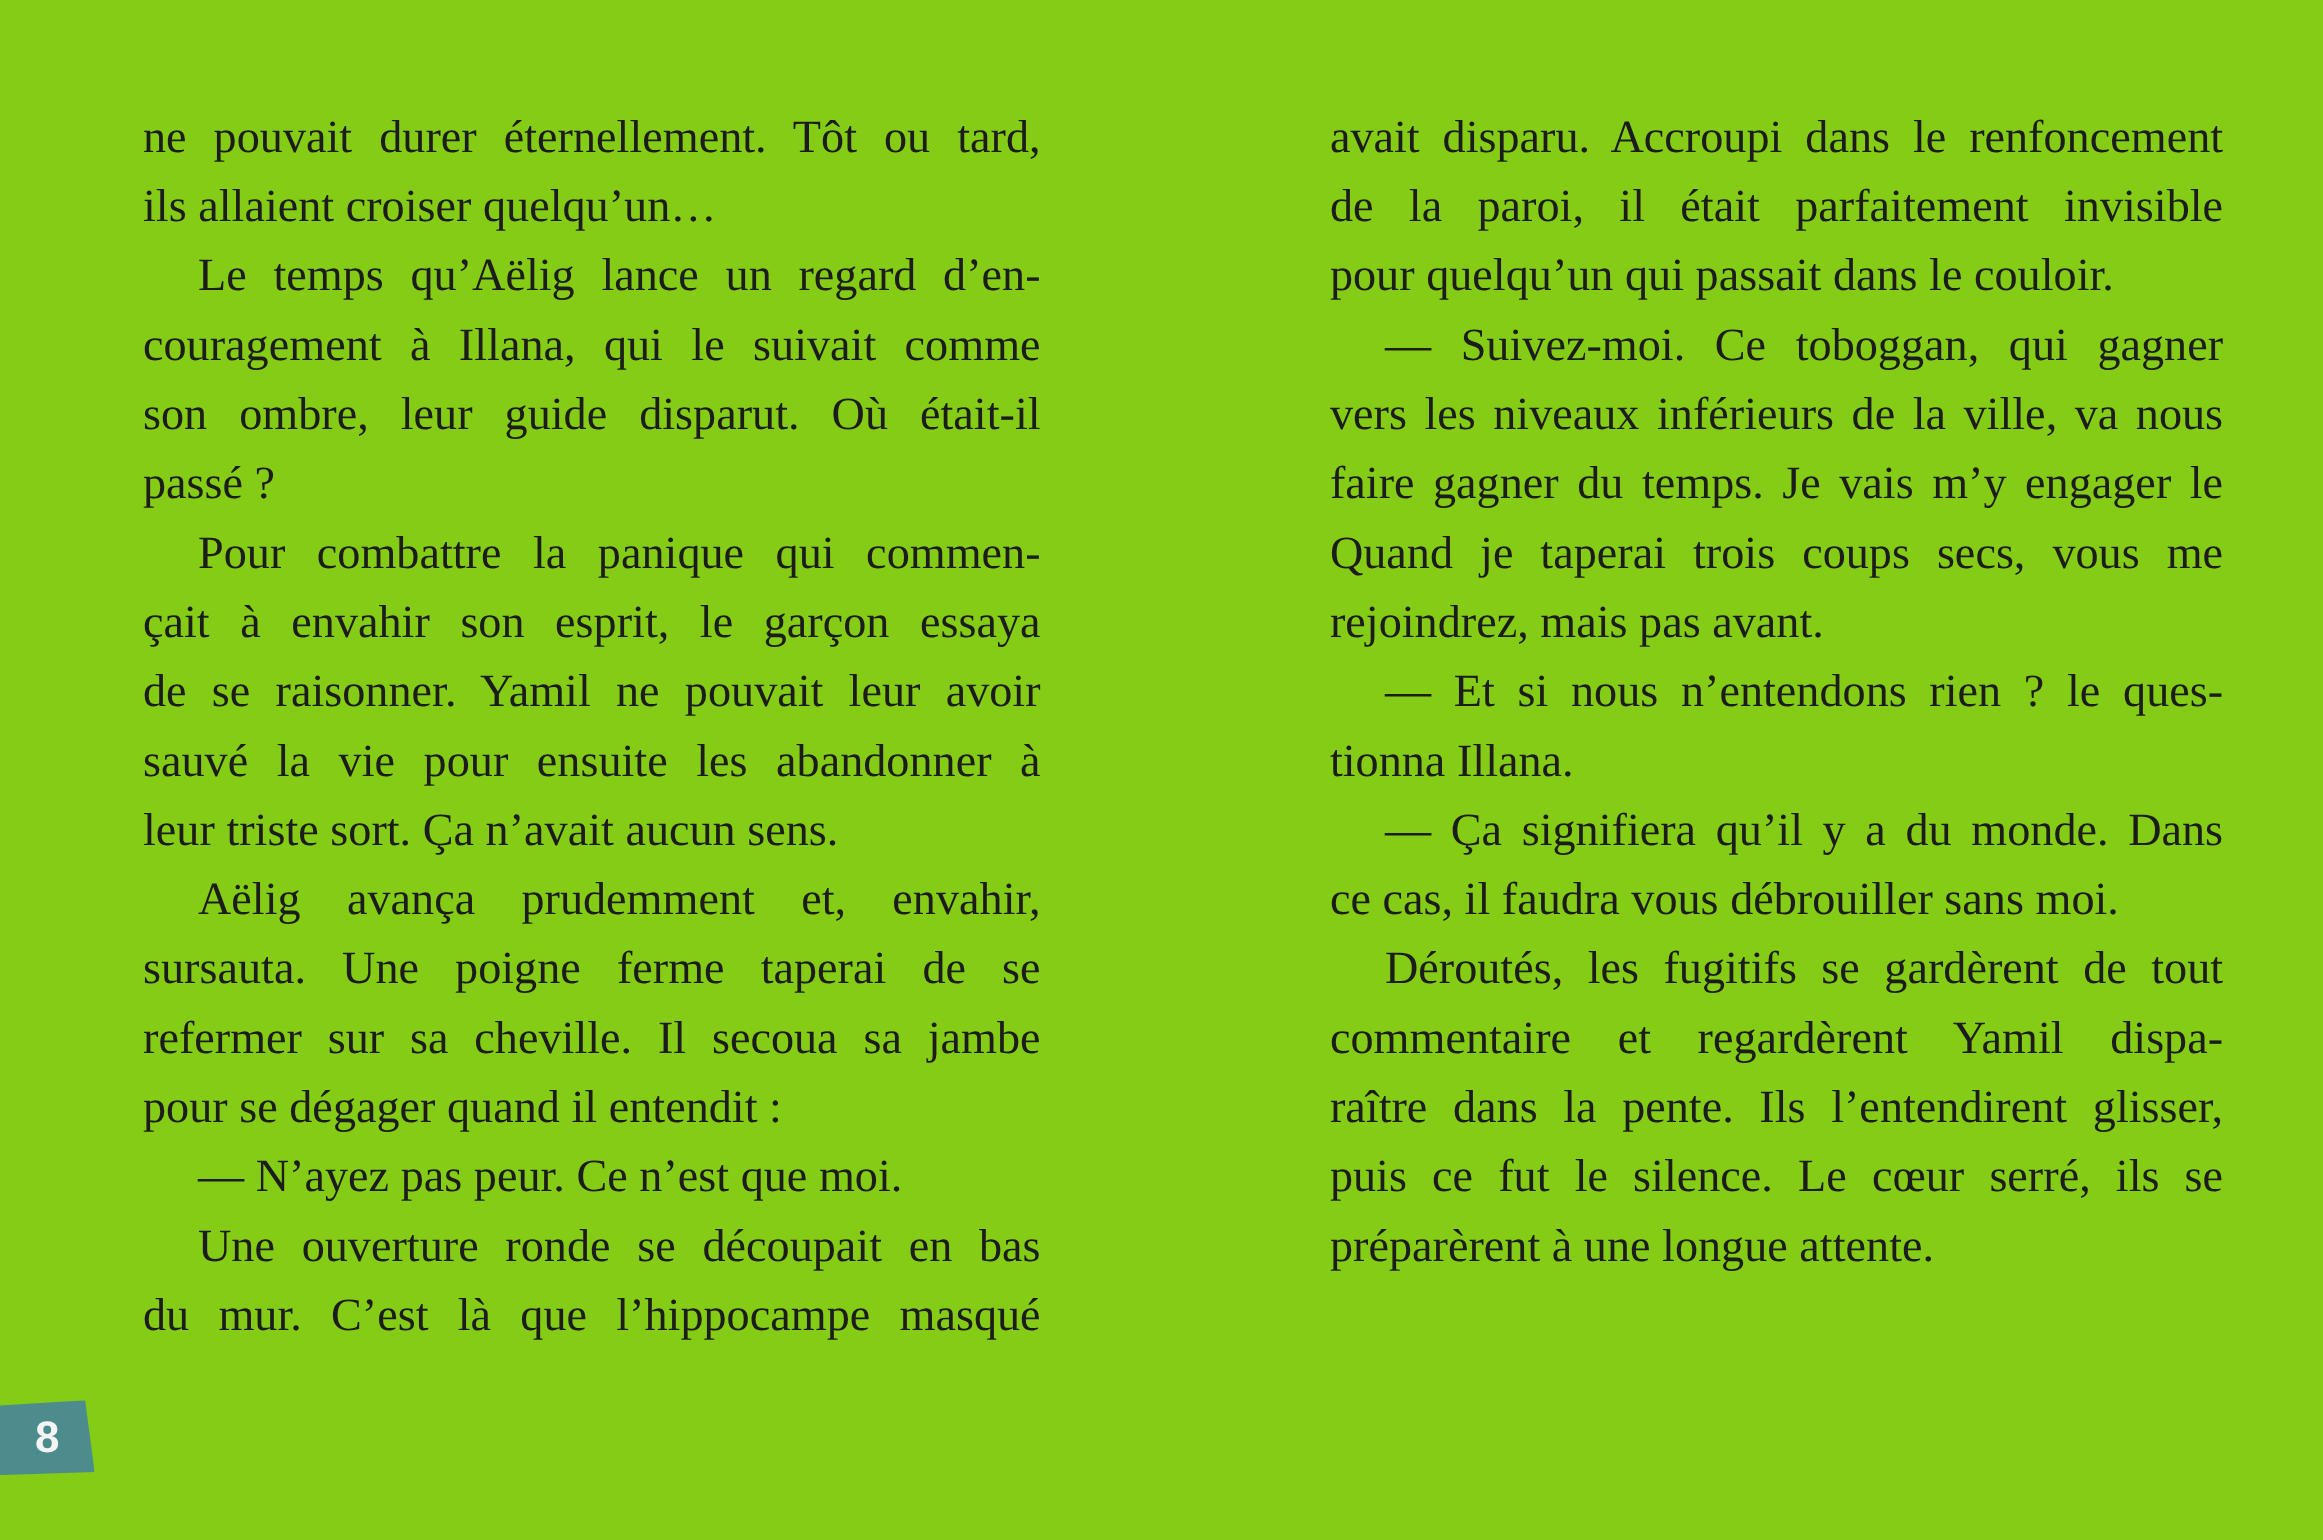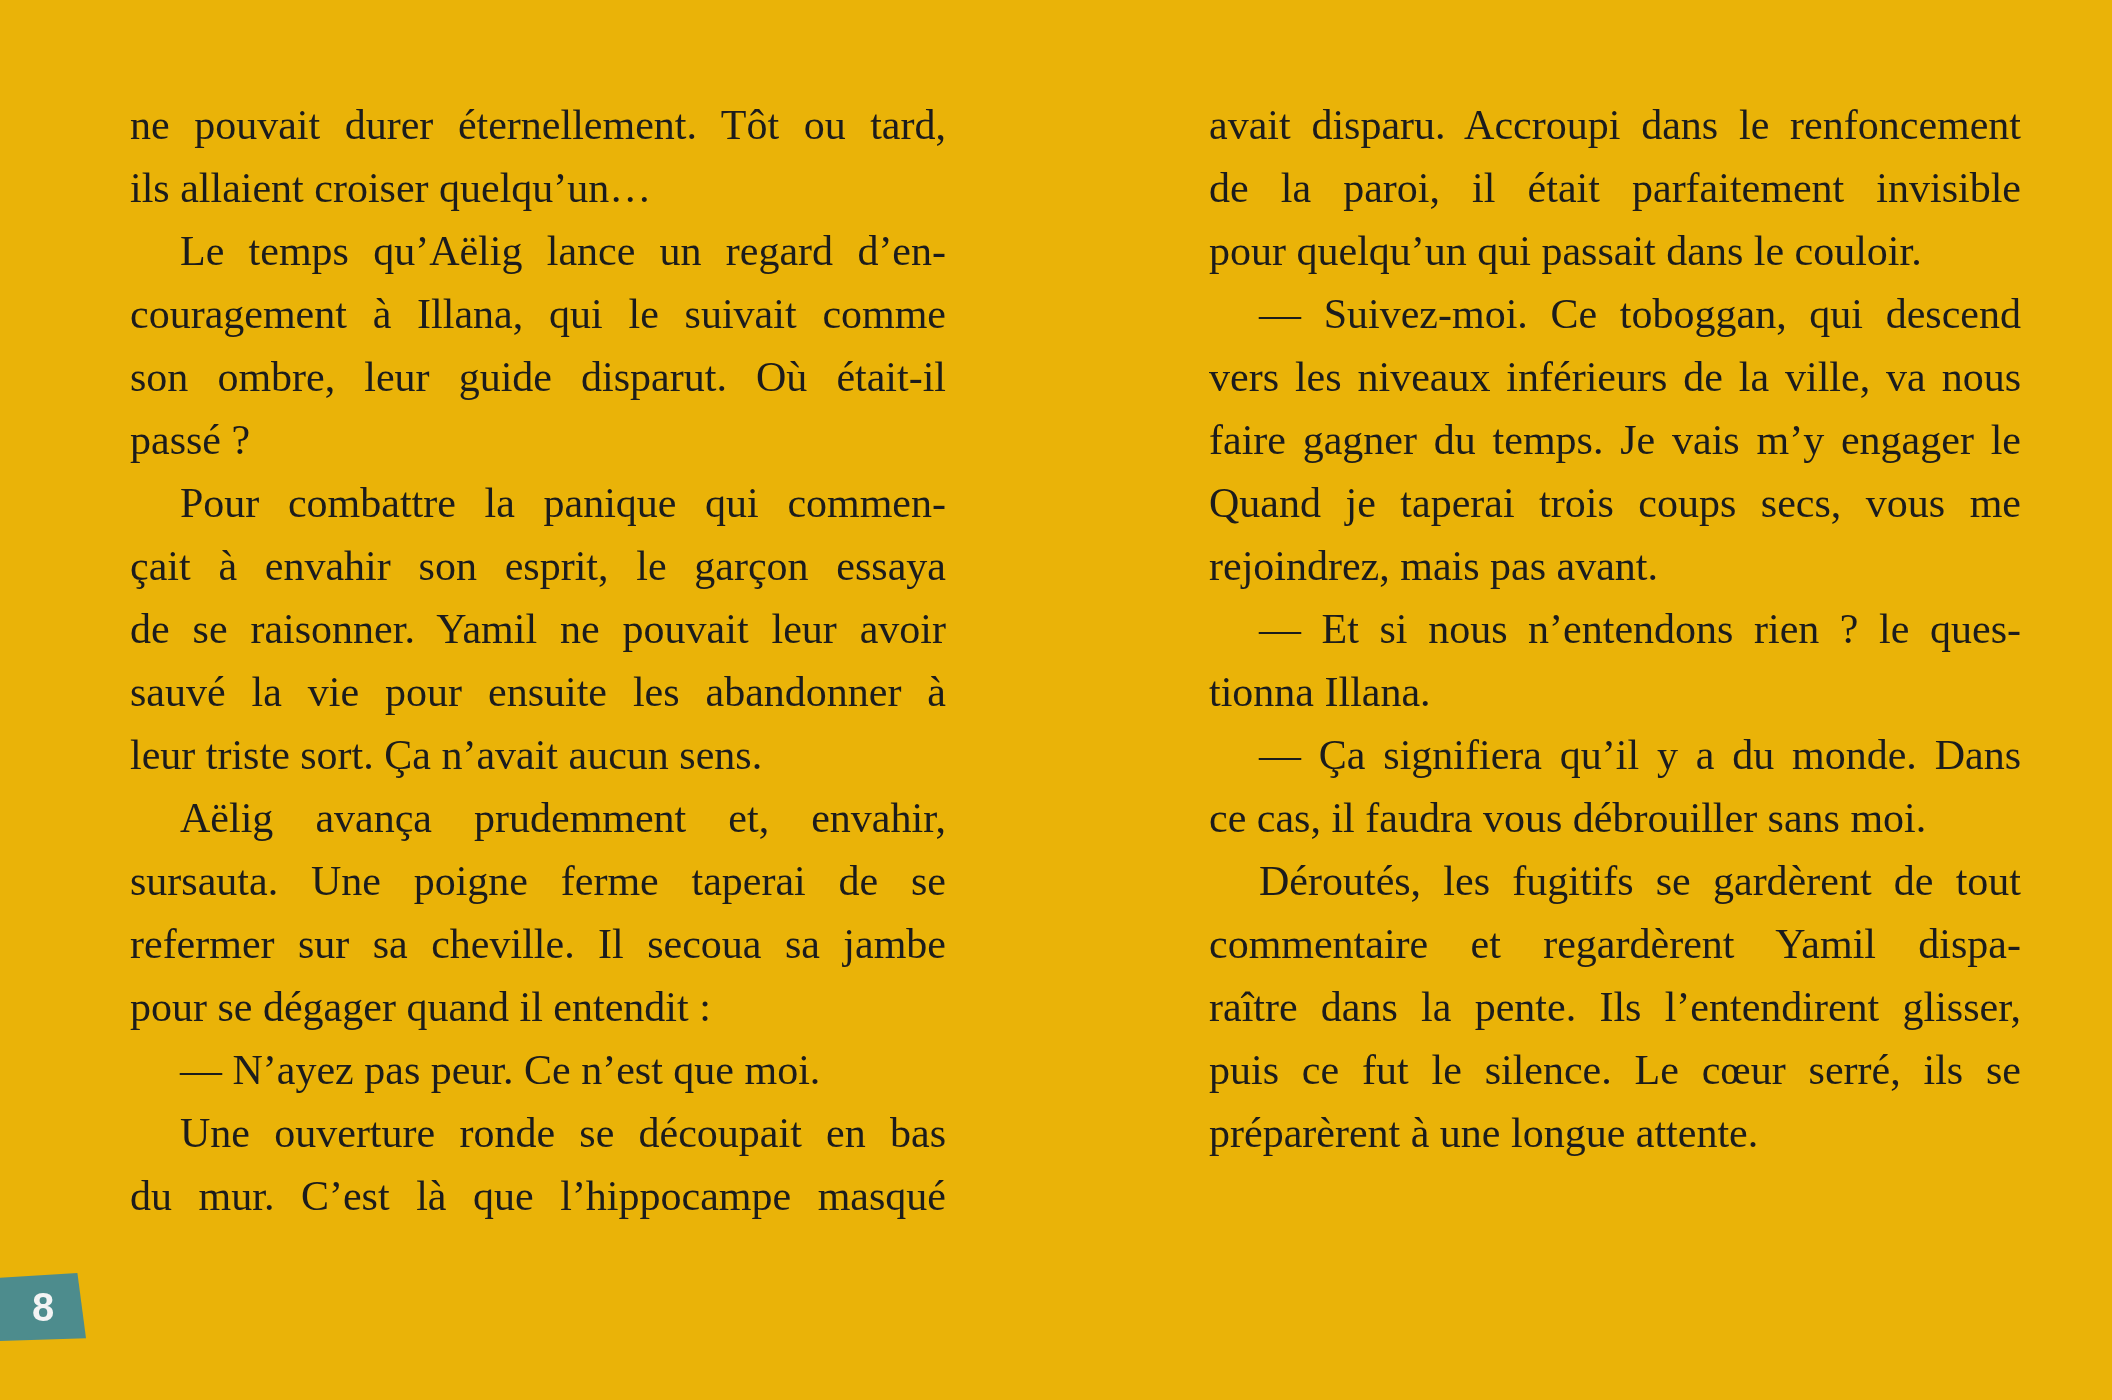--- a/index.html
+++ b/index.html
@@ -10,21 +10,21 @@
   body {
     width: 2112px;
     height: 1400px;
     position: relative;
     overflow: hidden;
     font-family: "Liberation Serif", serif;
   }
   .spread {
     position: absolute;
     inset: 0;
-    background: #eab308;
+    background: #84cc16;
   }
   .page {
     position: absolute;
     top: 0;
     bottom: 0;
   }
   .page.left  { left: 0;      width: 1056px; }
   .page.right { left: 1056px; width: 1056px; }
 
   .text-col {
@@ -94,21 +94,21 @@
     <div class="badge b-left" style="background: rgb(77, 140, 141); color: rgb(244, 244, 244);">
       <span>8</span>
     </div>
   </section>
 
   <section class="page right">
     <div class="text-col" style="color: rgb(28, 28, 28);">
         <div class="line">avait disparu. Accroupi dans le renfoncement</div>
         <div class="line">de la paroi, il était parfaitement invisible</div>
         <div class="line end">pour quelqu’un qui passait dans le couloir.</div>
-        <div class="line indent">— Suivez-moi. Ce toboggan, qui descend</div>
+        <div class="line indent">— Suivez-moi. Ce toboggan, qui gagner</div>
         <div class="line">vers les niveaux inférieurs de la ville, va nous</div>
         <div class="line">faire gagner du temps. Je vais m’y engager le</div>
         <div class="line">Quand je taperai trois coups secs, vous me</div>
         <div class="line end">rejoindrez, mais pas avant.</div>
         <div class="line indent">— Et si nous n’entendons rien ? le ques-</div>
         <div class="line end">tionna Illana.</div>
         <div class="line indent">— Ça signifiera qu’il y a du monde. Dans</div>
         <div class="line end">ce cas, il faudra vous débrouiller sans moi.</div>
         <div class="line indent">Déroutés, les fugitifs se gardèrent de tout</div>
         <div class="line">commentaire et regardèrent Yamil dispa-</div>

